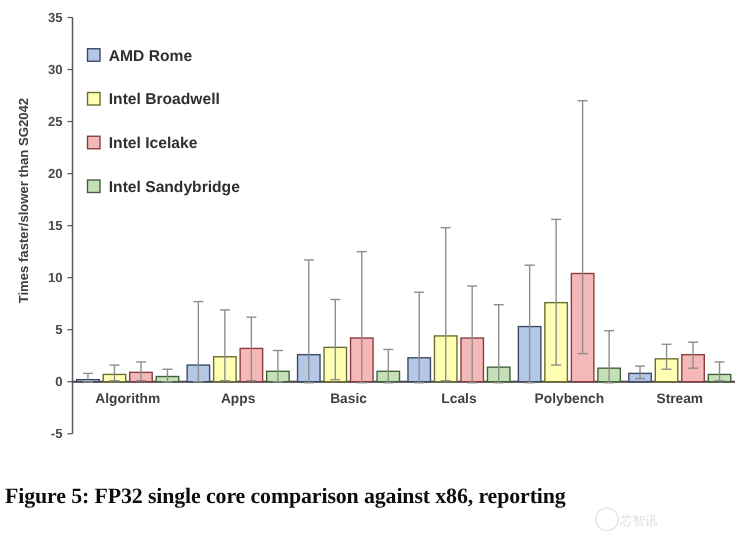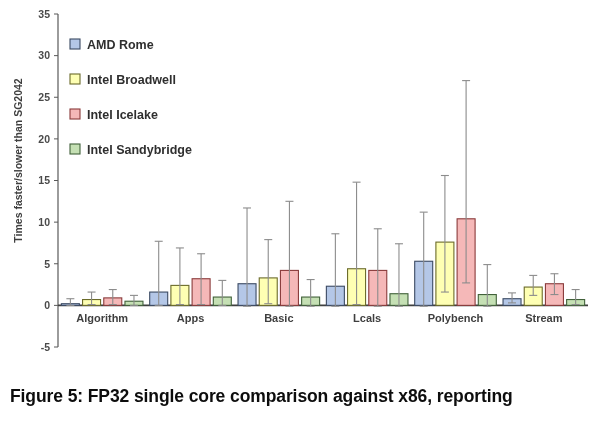--- a/index.html
+++ b/index.html
@@ -28,24 +28,24 @@
   }
   svg.plot {
     position: absolute;
     left: 0; top: 0;
     width: 600px;
     height: 372px;
     display: block;
   }
   .caption {
     position: absolute;
-    left: 10px;
+    left: 4px;
     top: 384px;
     width: 584px;
-    font-family: Liberation Sans, sans-serif;
+    font-family: Liberation Serif, serif;
     font-weight: bold;
     font-size: 17.5px;
     line-height: 1.42;
     color: #0d0d0d;
     letter-spacing: -0.1px;
   }
   .watermark {
     position: absolute;
     left: 470px;
     top: 404px;
@@ -303,14 +303,18 @@
             <text x="87" y="153.5" text-anchor="start" class="legend-label">Intel Sandybridge</text>
           </g>
         </g>
     </svg>
   </div>
 
   <div class="caption">
     <div>Figure 5: FP32 single core comparison against x86, reporting</div>
   </div>
 
+  <div class="watermark">
+    <div class="wm-circle"></div>
+    <div class="wm-text" style="left:26px; top:6px;">芯智讯</div>
+  </div>
 
 </div>
 
 </body></html>

